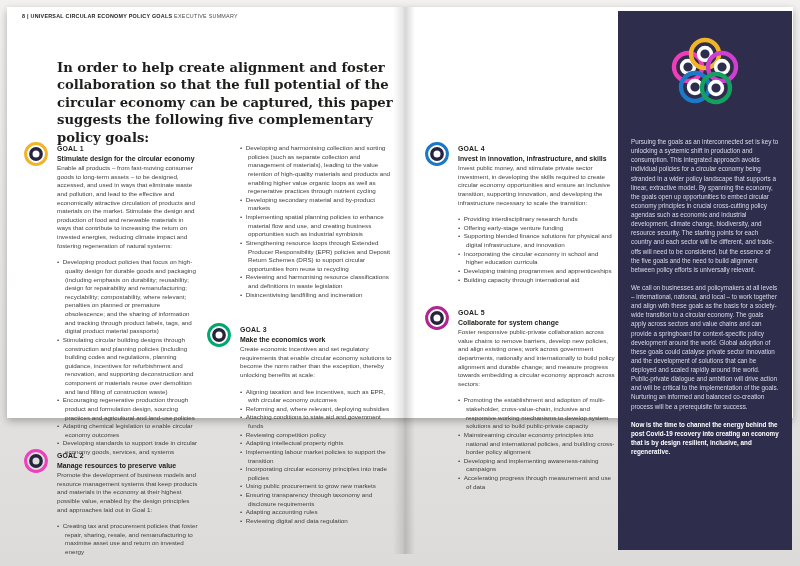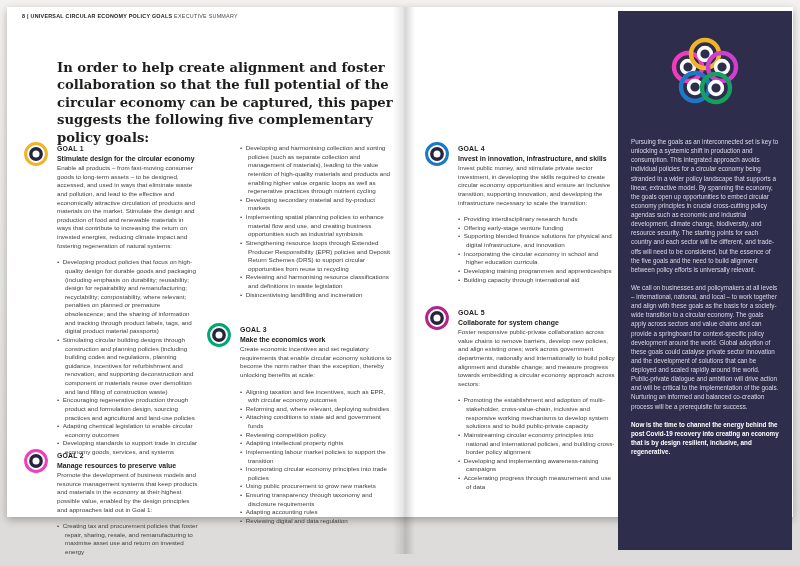--- a/index.html
+++ b/index.html
@@ -1,18 +1,18 @@
 <!DOCTYPE html>
 <html><head>
 <meta charset="utf-8">
 <style>
   html,body{margin:0;padding:0;}
   body{width:800px;height:566px;background:#e7e6e4;font-family:"Liberation Sans",sans-serif;overflow:hidden;}
   .stage{position:relative;width:800px;height:566px;background:linear-gradient(#f2f1ef,#dcdbd9);}
-  .spread{position:absolute;left:7px;top:7px;width:786px;height:510px;background:#ffffff;box-shadow:0 3px 8px rgba(0,0,0,.28);}
+  .spread{position:absolute;left:7px;top:7px;width:786px;height:411px;background:#ffffff;box-shadow:0 3px 8px rgba(0,0,0,.28);}
   .gutter{position:absolute;left:386px;top:0;width:22px;height:547px;pointer-events:none;
     background:linear-gradient(to right,rgba(0,0,0,0) 0%,rgba(0,0,0,.10) 45%,rgba(0,0,0,.16) 55%,rgba(0,0,0,0) 100%);}
 
   .page-header{position:absolute;left:15px;top:6px;font-size:5.4px;letter-spacing:.25px;color:#1d1d1b;white-space:nowrap;}
   .page-header .b{font-weight:bold;}
   .page-header .lite{font-weight:normal;color:#4a4a48;}
 
   .intro{position:absolute;left:50px;top:52px;width:348px;margin:0;
     font-family:"DejaVu Serif",serif;font-weight:bold;font-size:13.2px;line-height:1.32;color:#1d1d1b;}
 

